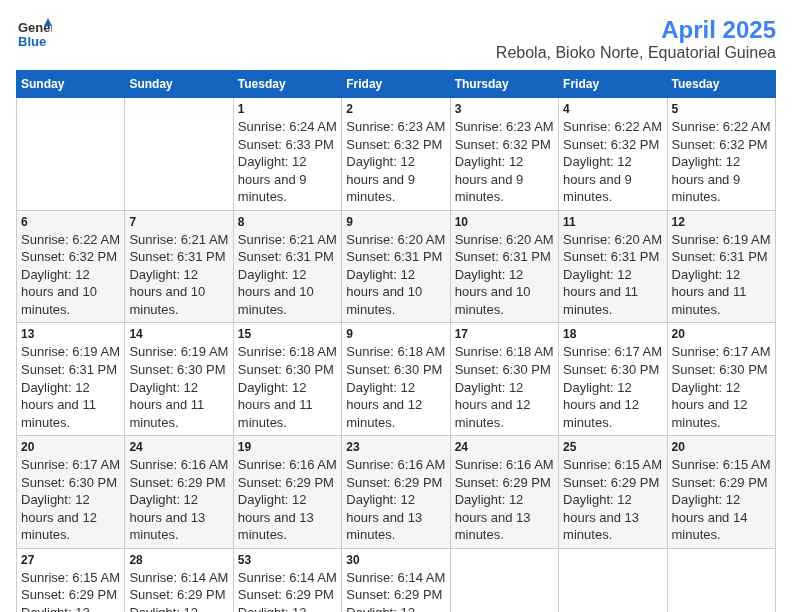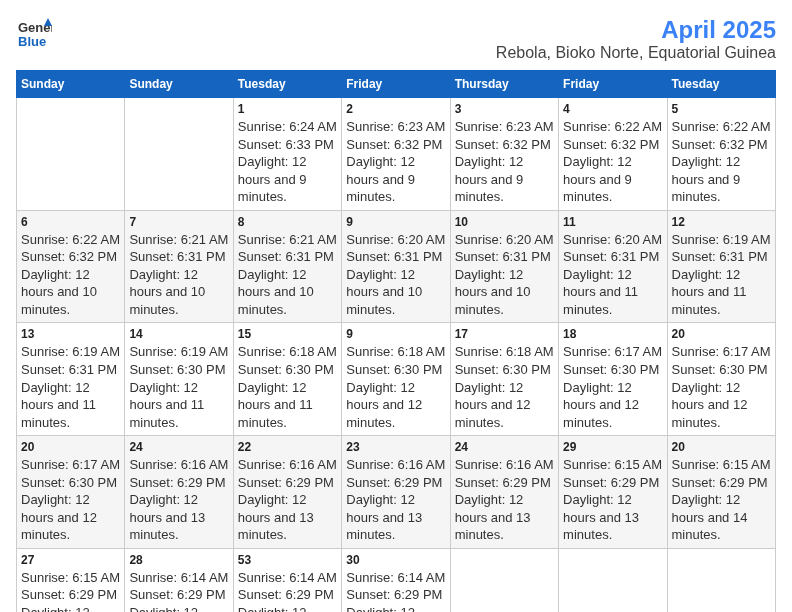--- a/index.html
+++ b/index.html
@@ -190,33 +190,33 @@
       <tr>
         <td>
           <span class="day-number">20</span>
           <div class="day-info">Sunrise: 6:17 AM<br>Sunset: 6:30 PM<br>Daylight: 12 hours and 12 minutes.</div>
         </td>
         <td>
           <span class="day-number">24</span>
           <div class="day-info">Sunrise: 6:16 AM<br>Sunset: 6:29 PM<br>Daylight: 12 hours and 13 minutes.</div>
         </td>
         <td>
-          <span class="day-number">22</span>
+          <span class="day-number">19</span>
           <div class="day-info">Sunrise: 6:16 AM<br>Sunset: 6:29 PM<br>Daylight: 12 hours and 13 minutes.</div>
         </td>
         <td>
           <span class="day-number">23</span>
           <div class="day-info">Sunrise: 6:16 AM<br>Sunset: 6:29 PM<br>Daylight: 12 hours and 13 minutes.</div>
         </td>
         <td>
           <span class="day-number">24</span>
           <div class="day-info">Sunrise: 6:16 AM<br>Sunset: 6:29 PM<br>Daylight: 12 hours and 13 minutes.</div>
         </td>
         <td>
-          <span class="day-number">29</span>
+          <span class="day-number">25</span>
           <div class="day-info">Sunrise: 6:15 AM<br>Sunset: 6:29 PM<br>Daylight: 12 hours and 13 minutes.</div>
         </td>
         <td>
           <span class="day-number">20</span>
           <div class="day-info">Sunrise: 6:15 AM<br>Sunset: 6:29 PM<br>Daylight: 12 hours and 14 minutes.</div>
         </td>
       </tr>
       <tr>
         <td>
           <span class="day-number">27</span>

